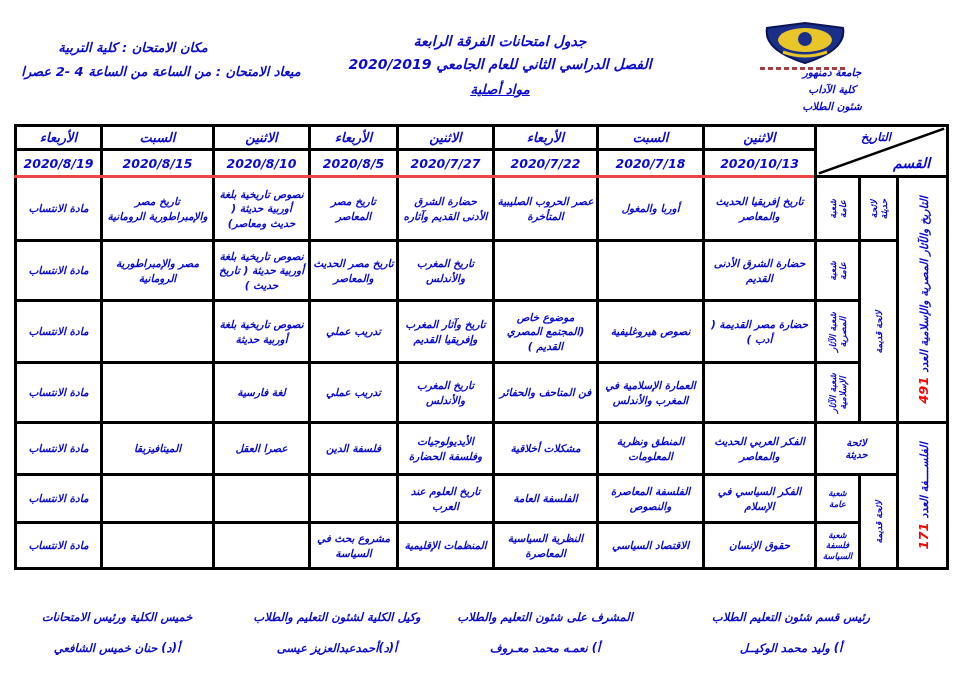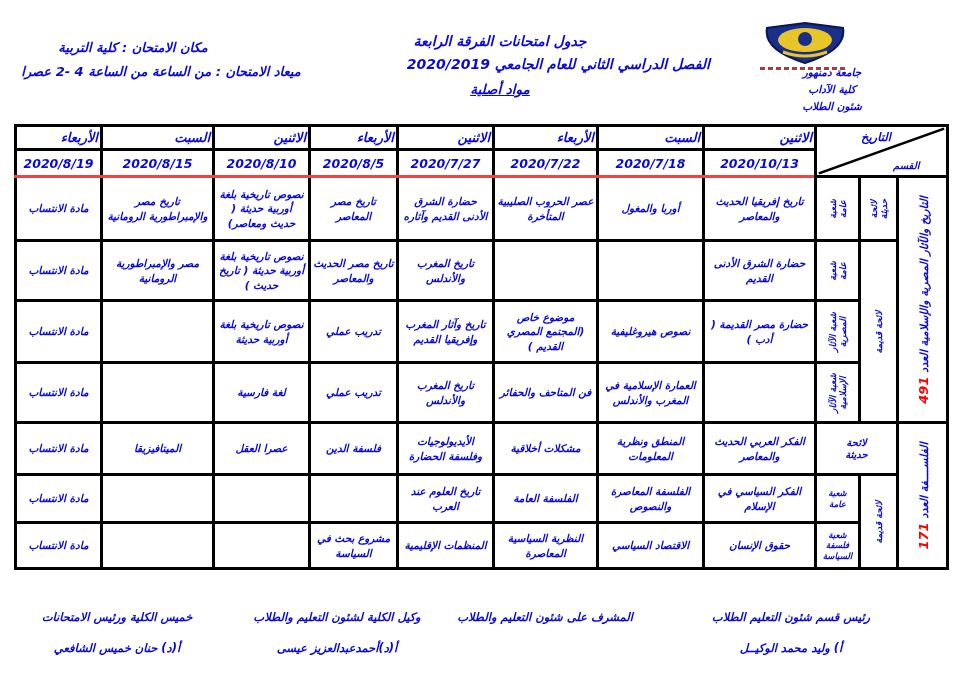--- a/index.html
+++ b/index.html
@@ -5,49 +5,49 @@
   * { margin:0; padding:0; box-sizing:border-box; }
   body {
     width:960px; height:679px; position:relative; background:#fff;
     font-family:"DejaVu Sans", sans-serif; color:#0a0ad0; overflow:hidden;
   }
   .bi { font-weight:bold; font-style:italic; }
 
   
   .abs { position:absolute; }
   .t1 { top:33px; left:290px; width:420px; text-align:center; font-size:14px; }
-  .t2 { top:56px; left:290px; width:420px; font-size:14px; }
+  .t2 { top:56px; left:290px; width:420px; text-align:center; font-size:14px; }
   .t3 { top:81px; left:290px; width:420px; text-align:center; font-size:13.5px; text-decoration:underline; }
   .loc  { top:40px; left:28px; width:210px; text-align:center; font-size:13px; }
   .time { top:64px; left:8px;  width:306px; text-align:center; font-size:13px; }
   .uni-text { left:772px; top:66px; width:120px; text-align:center; font-size:10.5px; }
   .uni-text div { margin-bottom:5px; }
   .logo-box { left:753px; top:20px; width:104px; height:46px; background:#fff; }
   .logo-caption { left:760px; top:67px; width:88px; height:3px;
     background:repeating-linear-gradient(90deg,#a04040 0 5px,#fff 5px 8px); }
 
   
   .sched-wrap { position:absolute; top:124px; left:14px; }
   table { border-collapse:collapse; table-layout:fixed; width:932px; direction:rtl; }
   th, td {
     border:3px solid #000; text-align:center; vertical-align:middle;
     padding:1px 2px; font-weight:bold; font-style:italic; color:#0a0ad0;
   }
   tr.day-row  { height:24px; }
   tr.date-row { height:27px; }
   tr.date-row th { border-bottom:3px solid #ef4444; font-size:12.5px; }
-  tr.day-row th { font-size:13px;text-align:right; }
+  tr.day-row th { font-size:13px; }
   tr.r1 { height:64px; } tr.r2 { height:60px; } tr.r3 { height:62px; }
   tr.r4 { height:60px; } tr.r5 { height:52px; } tr.r6 { height:48px; } tr.r7 { height:46px; }
   td.subj { font-size:10.5px; line-height:1.35; }
 
   th.corner { position:relative; padding:0; }
   .diag { position:absolute; top:0; left:0; width:100%; height:100%; }
   .c-top    { position:absolute; top:3px;  left:44px; font-size:11.5px; }
-  .c-bottom { position:absolute; bottom:4px; left:76px; font-size:10px; }
+  .c-bottom { position:absolute; bottom:4px; left:76px; font-size:14px; }
 
   td.vcell { position:relative; }
   .vtext {
     position:absolute; top:50%; left:50%;
     transform:translate(-50%,-50%) rotate(-90deg);
     white-space:nowrap; font-weight:bold; font-style:italic;
   }
   .dept-text { font-size:11px; letter-spacing:.2px; }
   .red { color:#ff0000; font-size:13px; }
   .v-sm { font-size:9px; }
@@ -236,20 +236,21 @@
 </tbody>
     </table>
 </div>
 
 <div class="sig sig1 bi">
   <div class="title">رئيس قسم شئون التعليم الطلاب</div>
   <div class="name">أ) وليد محمد الوكيــل</div>
 </div>
 <div class="sig sig2 bi">
   <div class="title">المشرف على شئون التعليم والطلاب</div>
+  <div class="name">أ) نعمـه محمد معـروف</div>
 </div>
 <div class="sig sig3 bi">
   <div class="title">وكيل الكلية لشئون التعليم والطلاب</div>
   <div class="name">أ(د)أحمدعبدالعزيز عيسى</div>
 </div>
 <div class="sig sig4 bi">
   <div class="title">خميس الكلية ورئيس الامتحانات</div>
   <div class="name">أ(د) حنان خميس الشافعي</div>
 </div>
 

